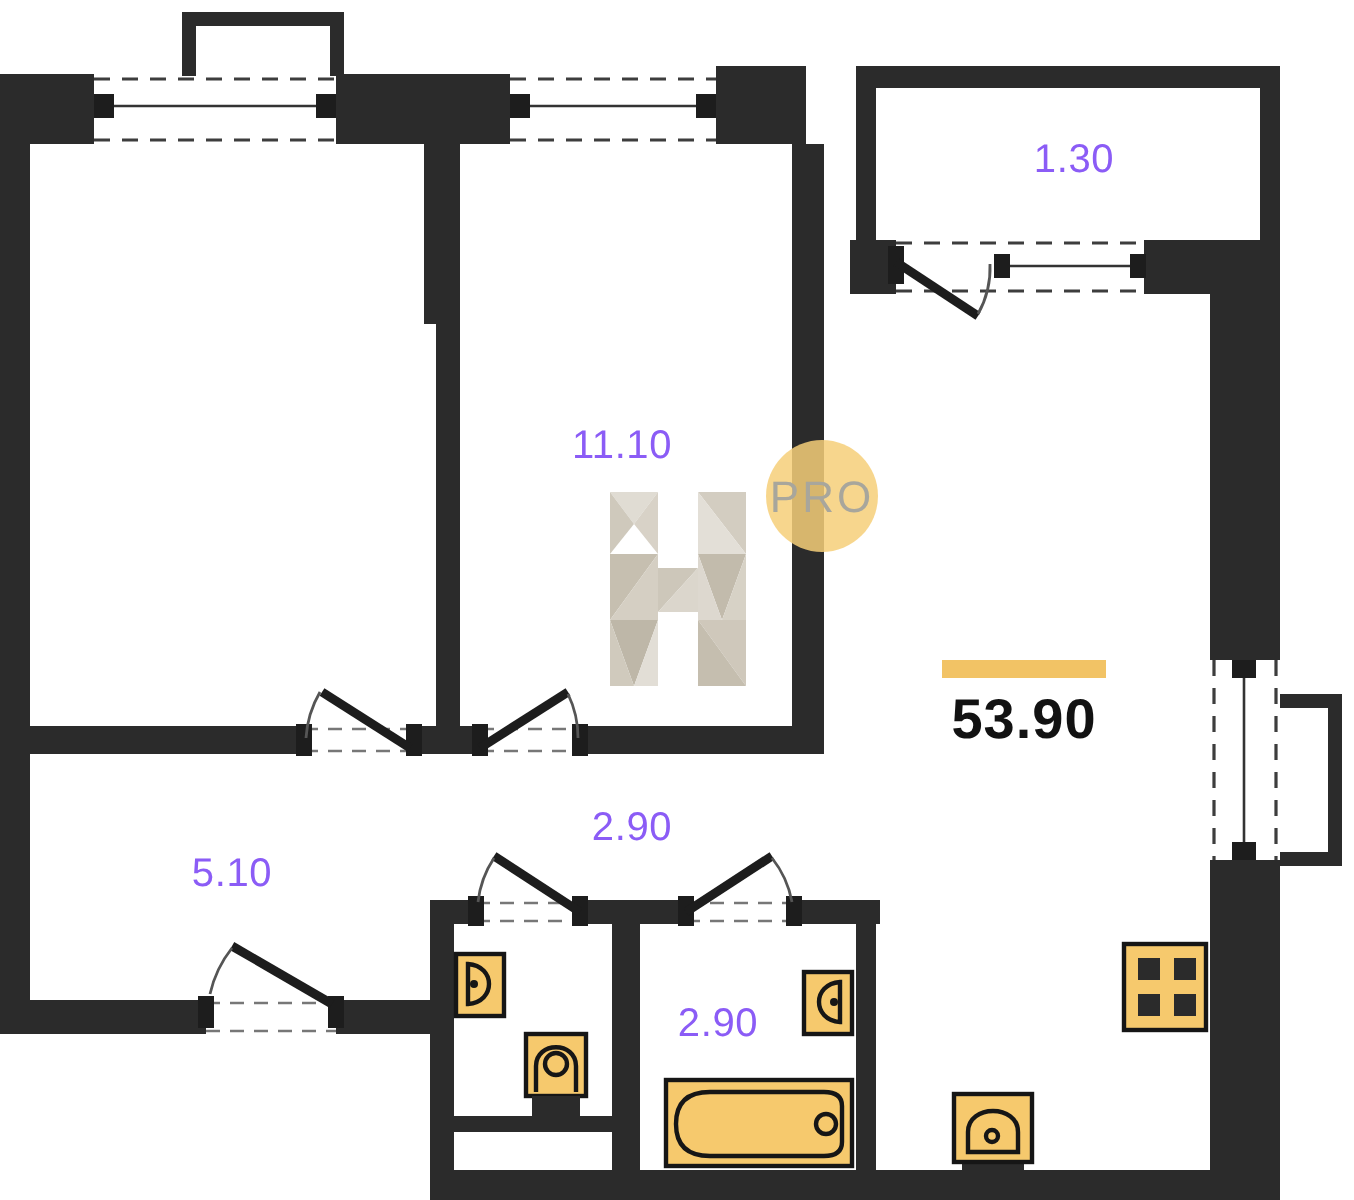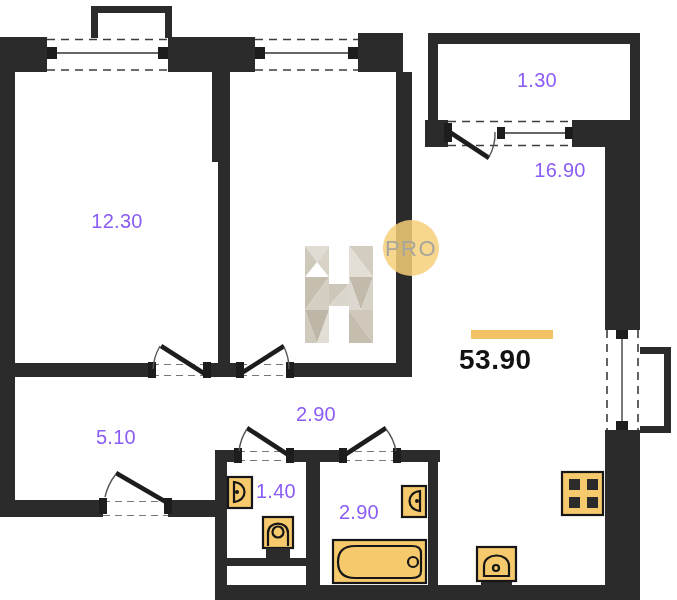--- a/index.html
+++ b/index.html
@@ -16,21 +16,21 @@
     width:84px;
     text-align:center;
     font-size:20px;
     color:#8b5cf6;
     letter-spacing:0.3px;
     white-space:nowrap;
   }
   .total-block{position:absolute;left:459px;top:330px;width:106px;}
   .total-bar{margin:0 auto;width:82px;height:9px;background:#f2c365;}
   .total-value{
-    margin-top:5px;text-align:left;
+    margin-top:5px;text-align:center;
     font-size:28px;font-weight:bold;color:#121212;letter-spacing:0.5px;
   }
 </style>
 </head>
 <body>
 
 <div class="plan">
 
   <svg width="677" height="600" viewBox="0 0 677 600">
 
@@ -205,26 +205,24 @@
         <polygon points="349,310 373,310 373,343" fill="#cfc8bb"></polygon>
         <polygon points="349,310 349,343 373,343" fill="#c5beaf"></polygon>
       </g>
       <g>
         <circle cx="411" cy="248" r="28" fill="#f6cf79" opacity="0.85"></circle>
         <text x="411" y="256" text-anchor="middle" font-size="22" letter-spacing="1.5" fill="#a8a69c" font-family="Liberation Sans, sans-serif">PRO</text>
       </g>
     </g>
   </svg>
 
-  <div class="room-label" style="left:75px;top:210px;">12.30</div>
+  <div class="room-label" style="left:269px;top:212px;">11.10</div>
   <div class="room-label" style="left:495px;top:69px;">1.30</div>
-  <div class="room-label" style="left:518px;top:159px;">16.90</div>
   <div class="room-label" style="left:74px;top:426px;">5.10</div>
   <div class="room-label" style="left:274px;top:403px;">2.90</div>
-  <div class="room-label" style="left:234px;top:480px;">1.40</div>
   <div class="room-label" style="left:317px;top:501px;">2.90</div>
 
   <div class="total-block">
     <div class="total-bar"></div>
     <div class="total-value">53.90</div>
   </div>
 
 </div>
 
 </body></html>

